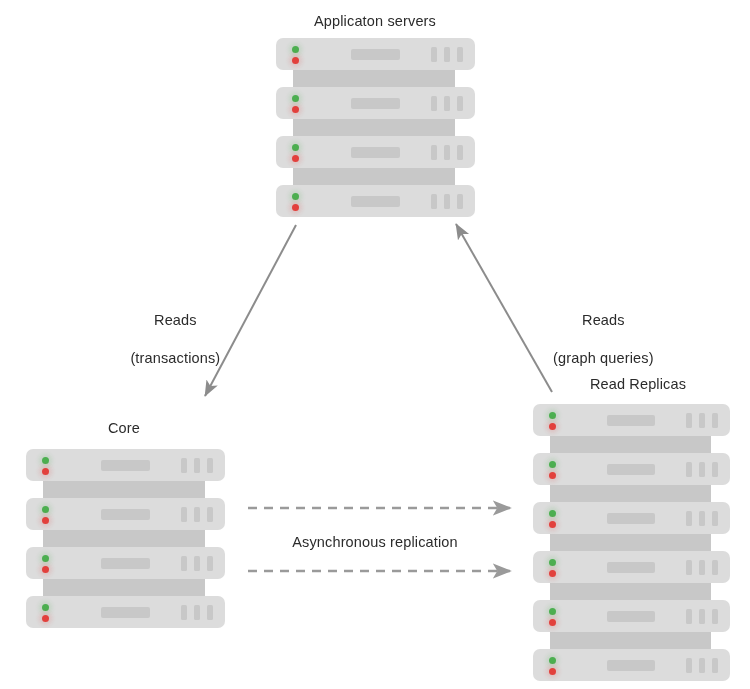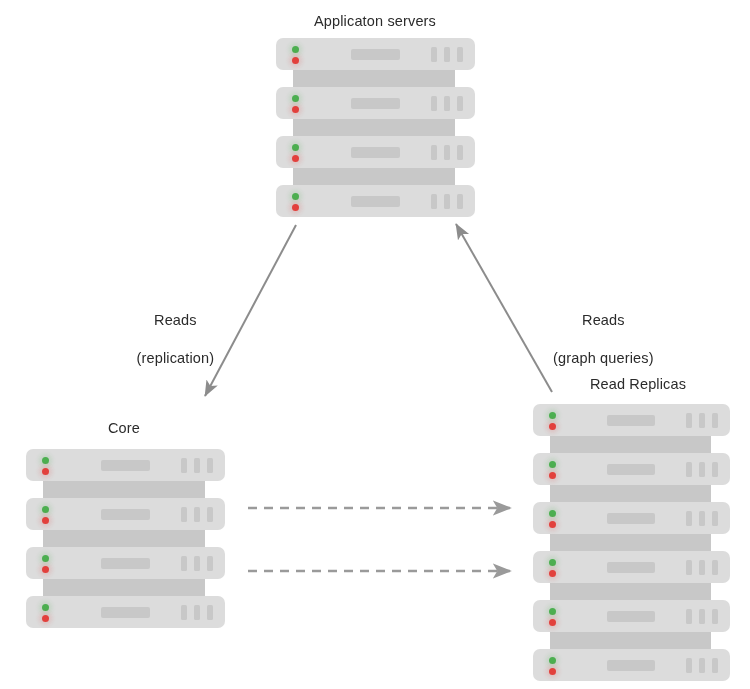--- a/index.html
+++ b/index.html
@@ -236,22 +236,23 @@
       </marker>
     </defs>
   <line x1="296" y1="225" x2="205" y2="396" stroke="#8c8c8c" stroke-width="2" marker-end="url(#ah-solid)"></line>
       <line x1="552" y1="392" x2="456" y2="224" stroke="#8c8c8c" stroke-width="2" marker-end="url(#ah-solid)"></line>
       <line x1="248" y1="508" x2="510" y2="508" stroke="#9a9a9a" stroke-width="2.4" stroke-dasharray="9 7" marker-end="url(#ah-dash)"></line>
       <line x1="248" y1="571" x2="510" y2="571" stroke="#9a9a9a" stroke-width="2.4" stroke-dasharray="9 7" marker-end="url(#ah-dash)"></line>
     </svg>
 
   <div class="label edge" id="label-writes" style="left: 0px; top: 292px; width: 750px; text-align: center; transform: translateX(-208px);">
     <span>Reads</span><br>
-    <span>(replication)</span>
+    <span>(transactions)</span>
   </div>
 
   <div class="label edge" id="label-reads" style="left: 0px; top: 292px; width: 750px; text-align: center; transform: translateX(220px);">
     <span>Reads</span><br>
     <span>(graph queries)</span>
   </div>
 
+  <div class="label edge" id="label-replication" style="left: 0px; top: 533px; width: 750px; text-align: center; transform: translateX(0px);">Asynchronous replication</div>
 
 </div>
 
 </body></html>

